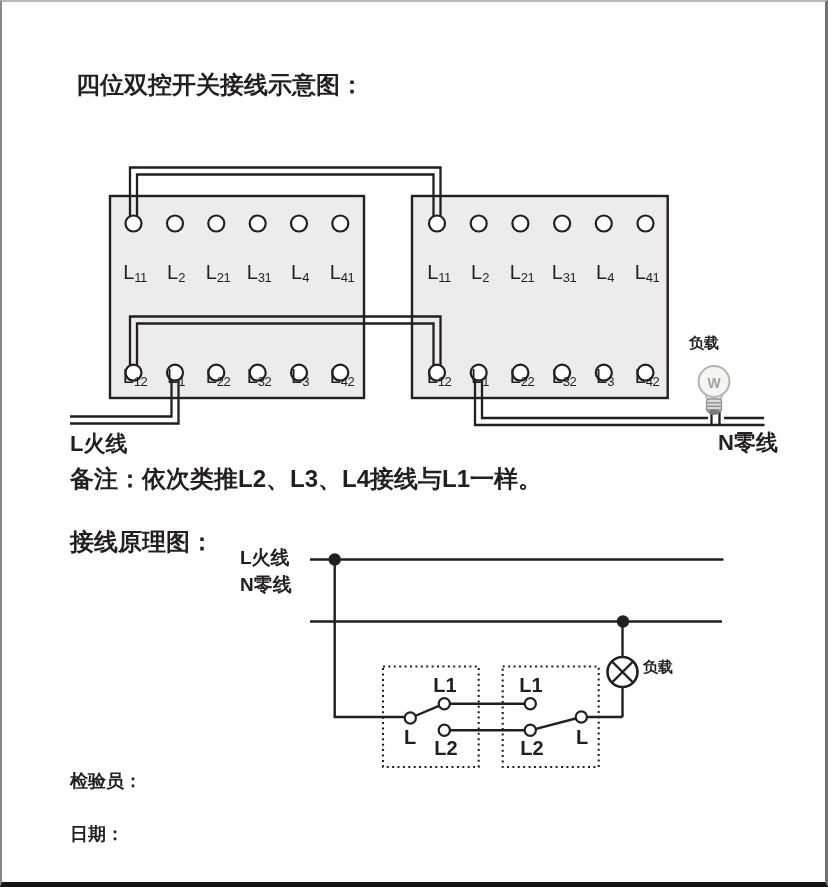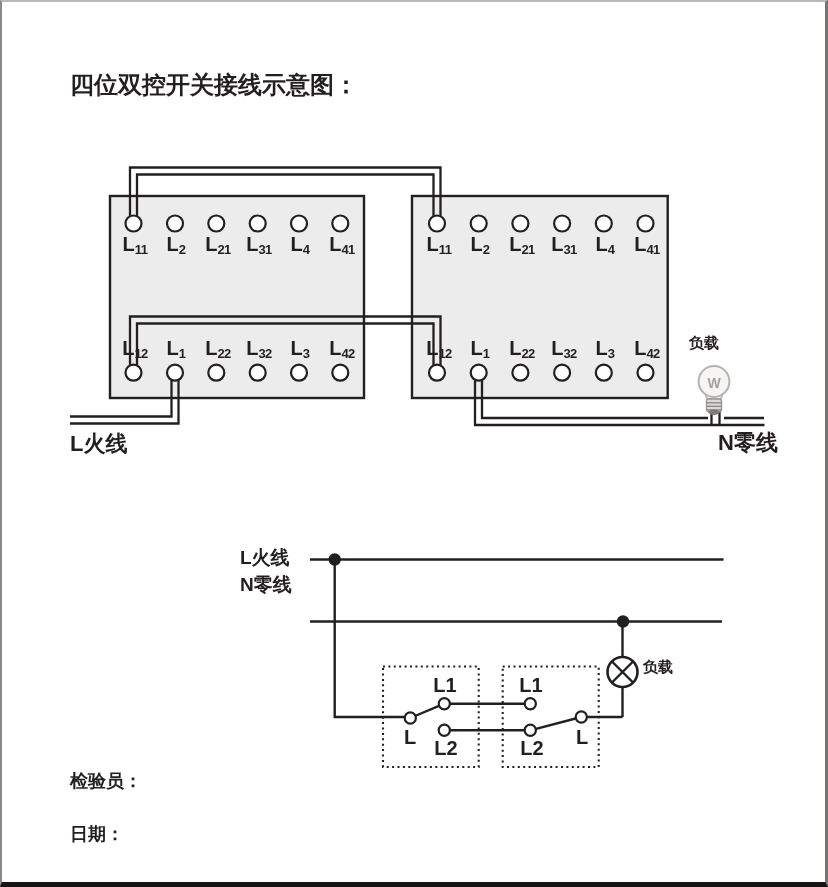--- a/index.html
+++ b/index.html
@@ -14,21 +14,21 @@
   }
   .art{position:absolute;left:0;top:0;width:828px;height:887px;}
   .lbl{position:absolute;font-weight:bold;white-space:nowrap;line-height:1.05;color:#231f20;}
   .fs26{font-size:18px;}
   .fs24{font-size:24px;}
   .fs22{font-size:22px;}
   .fs21{font-size:15px;}
   .fs19{font-size:19px;}
   .tl{
     position:absolute;transform:translateX(-50%);white-space:nowrap;
-    font-weight:bold;font-size:20px;line-height:1;color:#231f20;letter-spacing:0;
+    font-weight:normal;font-size:20px;line-height:1;color:#231f20;letter-spacing:0;margin-top:28px;
   }
   .tl .s{font-size:13px;vertical-align:-3px;letter-spacing:-0.5px;}
   .sw{position:absolute;transform:translateX(-50%);font-weight:bold;font-size:20px;line-height:1;color:#231f20;}
 </style>
 </head>
 <body>
 
 <div class="page">
 
   <svg class="art" viewBox="0 0 828 887">
@@ -135,21 +135,21 @@
       <circle cx="579.3" cy="715" r="5.6"></circle>
     </g>
 
     <g>
       <circle cx="620.5" cy="670" r="15" fill="#ffffff" stroke="#231f20" stroke-width="2.6"></circle>
       <line x1="610" y1="659.5" x2="631" y2="680.5" stroke="#231f20" stroke-width="2.4"></line>
       <line x1="610" y1="680.5" x2="631" y2="659.5" stroke="#231f20" stroke-width="2.4"></line>
     </g>
   </svg>
 
-  <div class="lbl fs24" style="left:68px;top:70px;">四位双控开关接线示意图：</div>
+  <div class="lbl fs24" style="left:74px;top:70px;">四位双控开关接线示意图：</div>
 
   <div class="tl" style="left:133px;top:232px;"><span>L</span><span class="s">11</span></div>
   <div class="tl" style="left:174px;top:232px;"><span>L</span><span class="s">2</span></div>
   <div class="tl" style="left:216px;top:232px;"><span>L</span><span class="s">21</span></div>
   <div class="tl" style="left:257px;top:232px;"><span>L</span><span class="s">31</span></div>
   <div class="tl" style="left:298px;top:232px;"><span>L</span><span class="s">4</span></div>
   <div class="tl" style="left:340px;top:232px;"><span>L</span><span class="s">41</span></div>
 
   <div class="tl" style="left:437px;top:232px;"><span>L</span><span class="s">11</span></div>
   <div class="tl" style="left:478px;top:232px;"><span>L</span><span class="s">2</span></div>
@@ -168,21 +168,23 @@
   <div class="tl" style="left:437px;top:336px;"><span>L</span><span class="s">12</span></div>
   <div class="tl" style="left:478px;top:336px;"><span>L</span><span class="s">1</span></div>
   <div class="tl" style="left:520px;top:336px;"><span>L</span><span class="s">22</span></div>
   <div class="tl" style="left:562px;top:336px;"><span>L</span><span class="s">32</span></div>
   <div class="tl" style="left:603px;top:336px;"><span>L</span><span class="s">3</span></div>
   <div class="tl" style="left:645px;top:336px;"><span>L</span><span class="s">42</span></div>
 
   <div class="lbl fs21" style="left:687px;top:333px;">负载</div>
   <div class="lbl fs22" style="left:68px;top:430px;">L火线</div>
   <div class="lbl fs22" style="left:716px;top:429px;">N零线</div>
+  <div class="lbl fs24" style="left:68px;top:464px;">备注：依次类推L2、L3、L4接线与L1一样。</div>
 
+  <div class="lbl fs24" style="left:68px;top:527px;">接线原理图：</div>
   <div class="lbl fs19" style="left:238px;top:546px;">L火线</div>
   <div class="lbl fs19" style="left:238px;top:573px;">N零线</div>
   <div class="lbl fs21" style="left:641px;top:657px;">负载</div>
 
   <div class="sw" style="left:443px;top:673px;">L1</div>
   <div class="sw" style="left:408px;top:725px;">L</div>
   <div class="sw" style="left:444px;top:736px;">L2</div>
   <div class="sw" style="left:529px;top:673px;">L1</div>
   <div class="sw" style="left:530px;top:736px;">L2</div>
   <div class="sw" style="left:580px;top:725px;">L</div>

